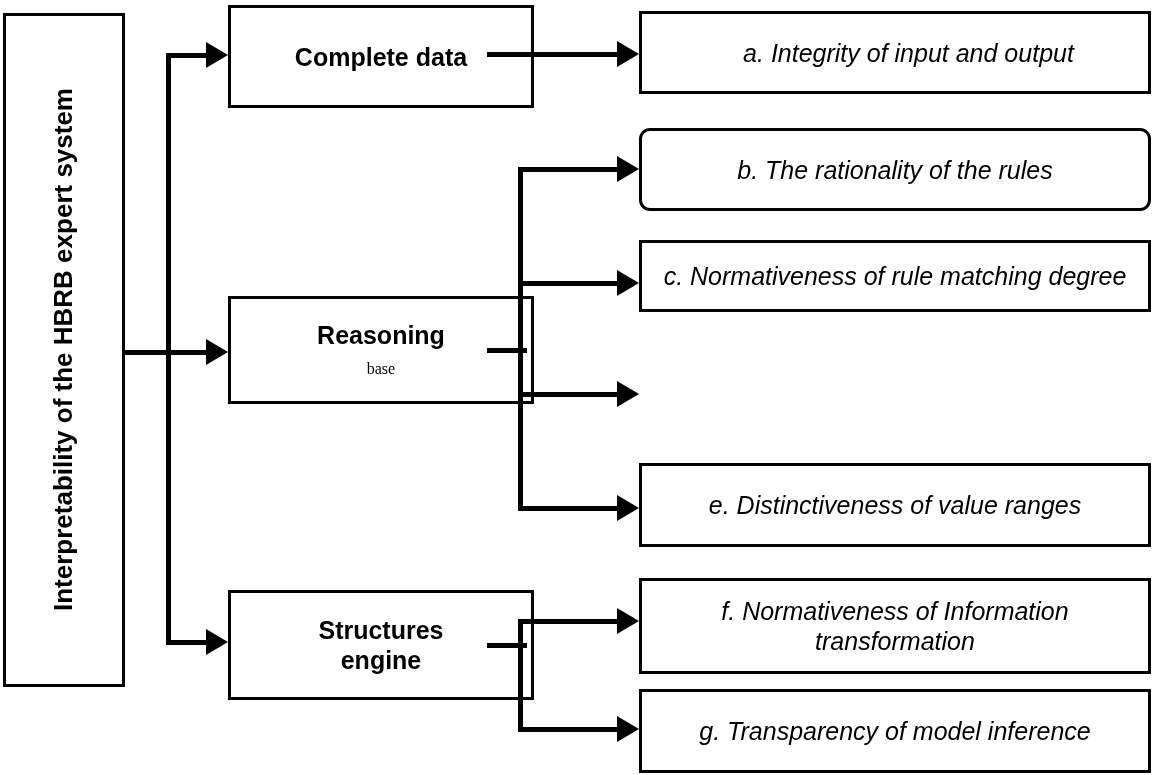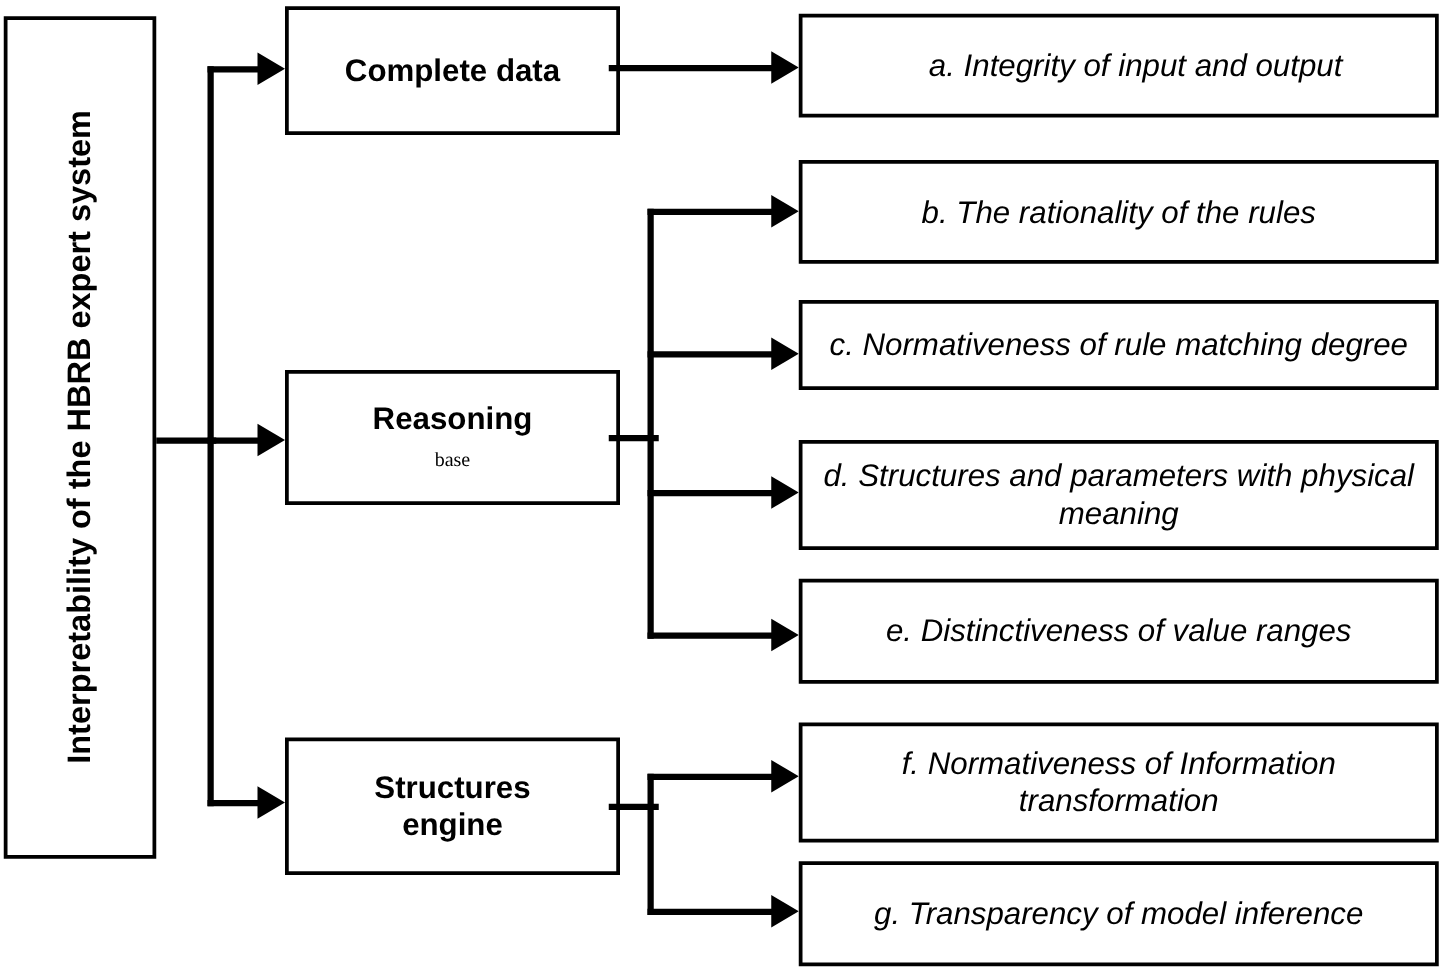--- a/index.html
+++ b/index.html
@@ -40,21 +40,21 @@
     transform: rotate(180deg);
     font-weight: bold;
     font-size: 26px;
     letter-spacing: 0px;
     white-space: nowrap;
   }
 
   
   .mid-box {
     left: 228px;
-    width: 268px;
+    width: 306px;
     font-weight: bold;
     font-size: 25px;
   }
   #mid-box-0 { top: 5px;   height: 103px; }
   #mid-box-1 { top: 296px; height: 108px; }
   #mid-box-2 { top: 590px; height: 110px; }
 
   .mid-label { display: block; }
   .mid-label .serif-line {
     font-family: "Liberation Serif", serif;
@@ -64,21 +64,21 @@
 
   
   .right-box {
     left: 639px;
     width: 512px;
     font-style: italic;
     font-size: 25px;
     padding: 0 12px;
   }
   #right-box-0 { top: 11px;  height: 83px; padding-left: 39px; }
-  #right-box-1 { top: 128px; height: 83px; }
+  #right-box-1 { top: 128px; height: 83px; border-radius: 11px; }
   #right-box-2 { top: 240px; height: 72px; }
   #right-box-3 { top: 352px; height: 88px; }
   #right-box-4 { top: 463px; height: 84px; }
   #right-box-5 { top: 578px; height: 96px; }
   #right-box-6 { top: 689px; height: 84px; align-items: center; }
 
   
   .hline {
     position: absolute;
     height: 5px;
@@ -169,23 +169,20 @@
 
   <div class="box right-box" id="right-box-0">
     <span>a. Integrity of input and output</span>
   </div>
   <div class="box right-box" id="right-box-1">
     <span>b. The rationality of the rules</span>
   </div>
   <div class="box right-box" id="right-box-2">
     <span>c. Normativeness of rule matching degree</span>
   </div>
-  <div class="box right-box" id="right-box-3">
-    <span>d. Structures and parameters with physical meaning</span>
-  </div>
   <div class="box right-box" id="right-box-4">
     <span>e. Distinctiveness of value ranges</span>
   </div>
   <div class="box right-box" id="right-box-5">
     <span>f. Normativeness of Information transformation</span>
   </div>
   <div class="box right-box" id="right-box-6">
     <span>g. Transparency of model inference</span>
   </div>
 

